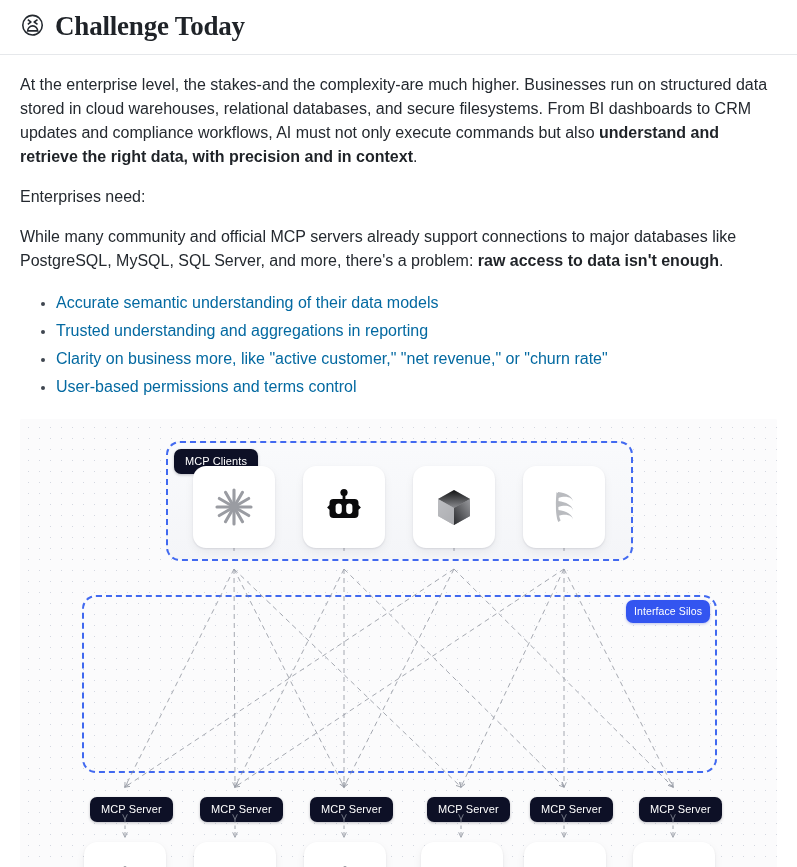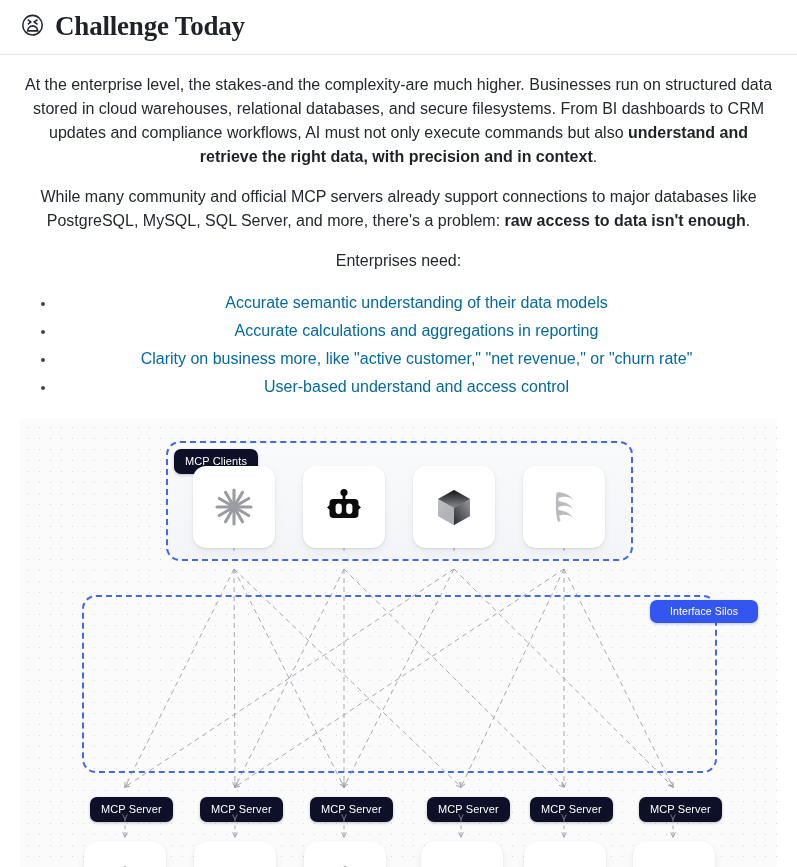--- a/index.html
+++ b/index.html
@@ -33,21 +33,21 @@
     font-size: 27px;
     font-weight: 700;
     letter-spacing: -0.2px;
     color: #1f2328;
     line-height: 1.2;
     margin: 0;
     font-family: Liberation Serif, serif;
   }
 
   
-  .prose { padding: 0 20px; text-align: center; }
+  .prose { padding: 0 20px; }
   .prose p {
     font-size: 16px;
     line-height: 24px;
     margin: 16px 0;
     color: #24292f;
   }
   .prose p:first-child { margin-top: 18px; }
   .prose strong { font-weight: 700; color: #1f2328; }
   .prose ul {
     margin: 14px 0 0 0;
@@ -110,23 +110,22 @@
   }
   .badge-dark {
     background: #0d1026;
     color: #ffffff;
     box-shadow: 0 1px 3px rgba(10,12,30,.25);
   }
   .badge-blue {
     background: #3355f0;
     color: #ffffff;
     font-size: 10.5px;
-    padding: 6px 20px;
+    padding: 6px 8px;
     box-shadow: 0 1px 3px rgba(30,50,200,.28);
-    margin-left: 24px;
   }
   #clients-badge { left: 154px; top: 30px; }
   #silos-badge   { left: 606px; top: 181px; }
 
   
   .card {
     position: absolute;
     width: 82px; height: 82px;
     background: #ffffff;
     border-radius: 13px;
@@ -146,29 +145,29 @@
 
   <div class="h-wrap">
     <span class="h-emoji">😫</span>
     <h1 class="h-title">Challenge Today</h1>
   </div>
 
   <div class="prose">
 
     <p><span>At the enterprise level, the stakes-and the complexity-are much higher. Businesses run on structured data stored in cloud warehouses, relational databases, and secure filesystems. From BI dashboards to CRM updates and compliance workflows, AI must not only execute commands but also </span><strong>understand and retrieve the right data, with precision and in context</strong><span>.</span></p>
 
+    <p>Enterprises need:</p>
+
     <p><span>While many community and official MCP servers already support connections to major databases like PostgreSQL, MySQL, SQL Server, and more, there's a problem: </span><strong>raw access to data isn't enough</strong><span>.</span></p>
-
-    <p>Enterprises need:</p>
 
     <ul>
       <li>Accurate semantic understanding of their data models</li>
-      <li>Accurate calculations and aggregations in reporting</li>
+      <li>Trusted understanding and aggregations in reporting</li>
       <li>Clarity on business more, like "active customer," "net revenue," or "churn rate"</li>
-      <li>User-based understand and access control</li>
+      <li>User-based permissions and terms control</li>
     </ul>
   </div>
 
   <div class="diagram">
     <div class="diagram-inner">
 
       <div class="group-box" id="clients-box"></div>
       <div class="group-box" id="silos-box"></div>
 
       <svg class="wires" viewBox="0 0 757 470">

